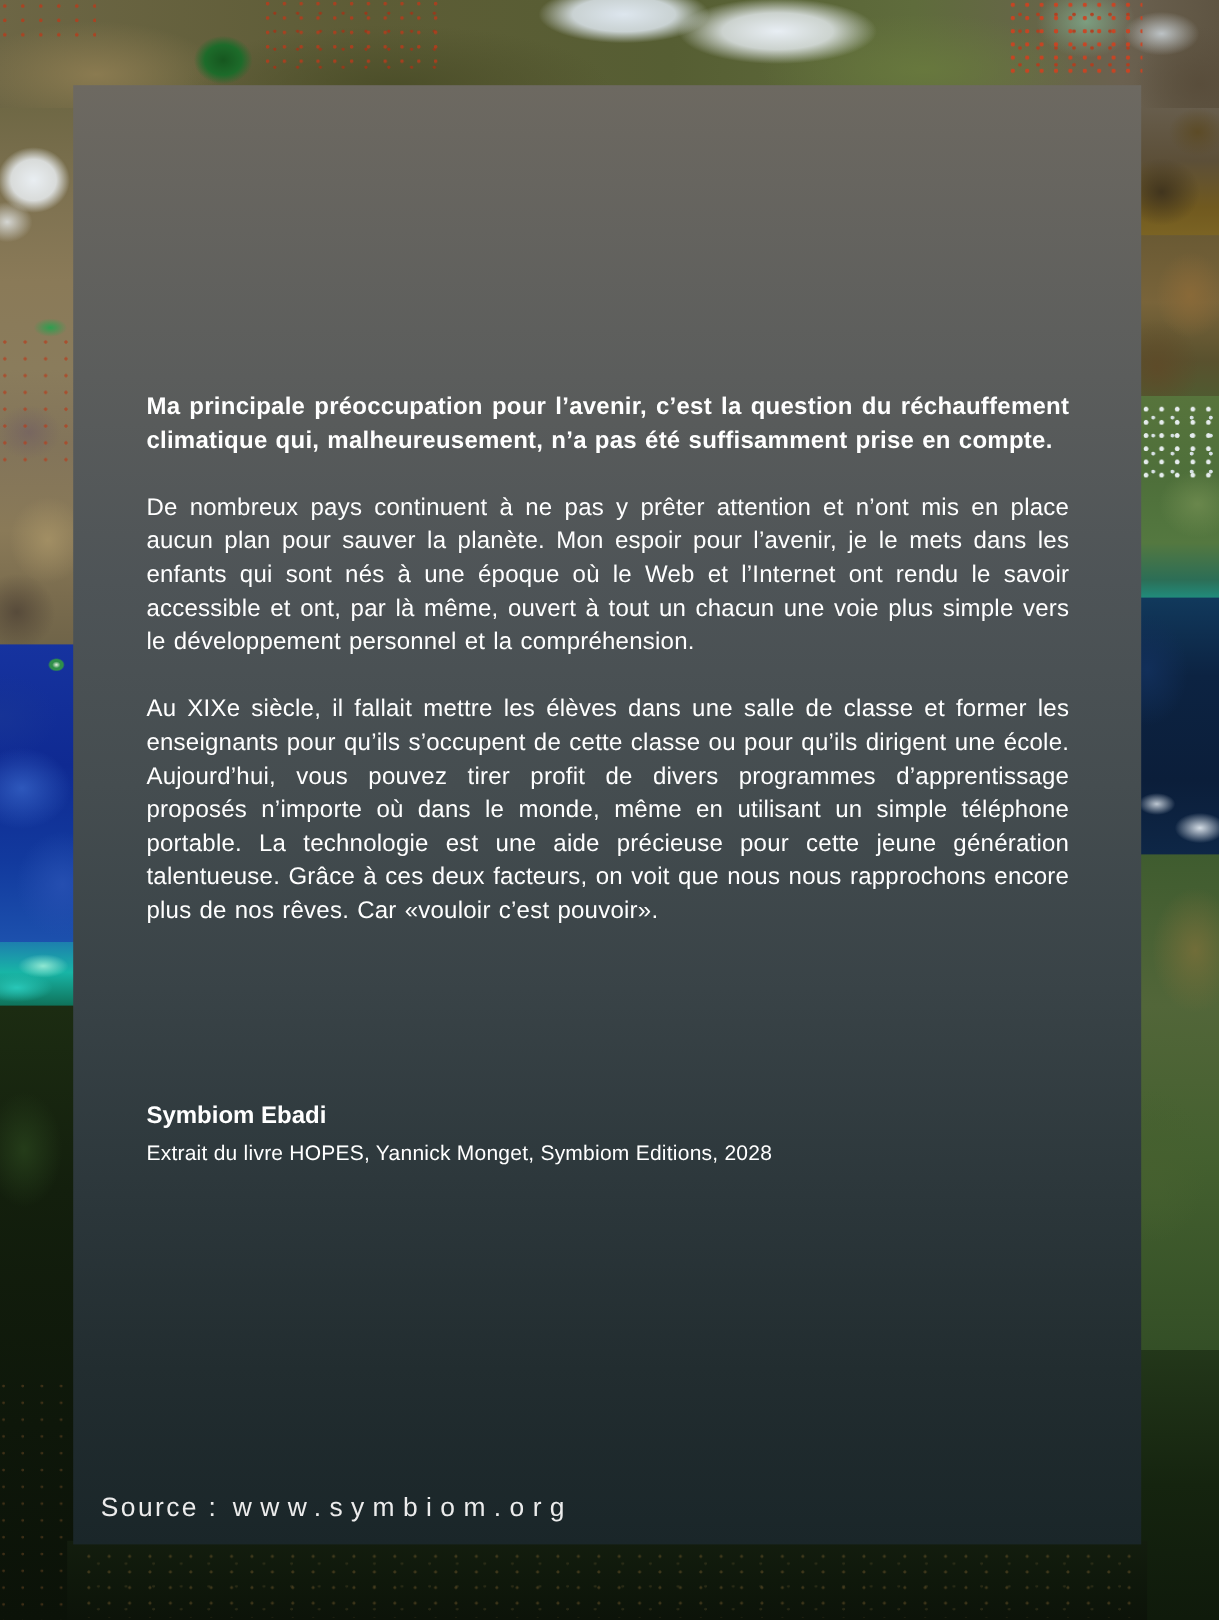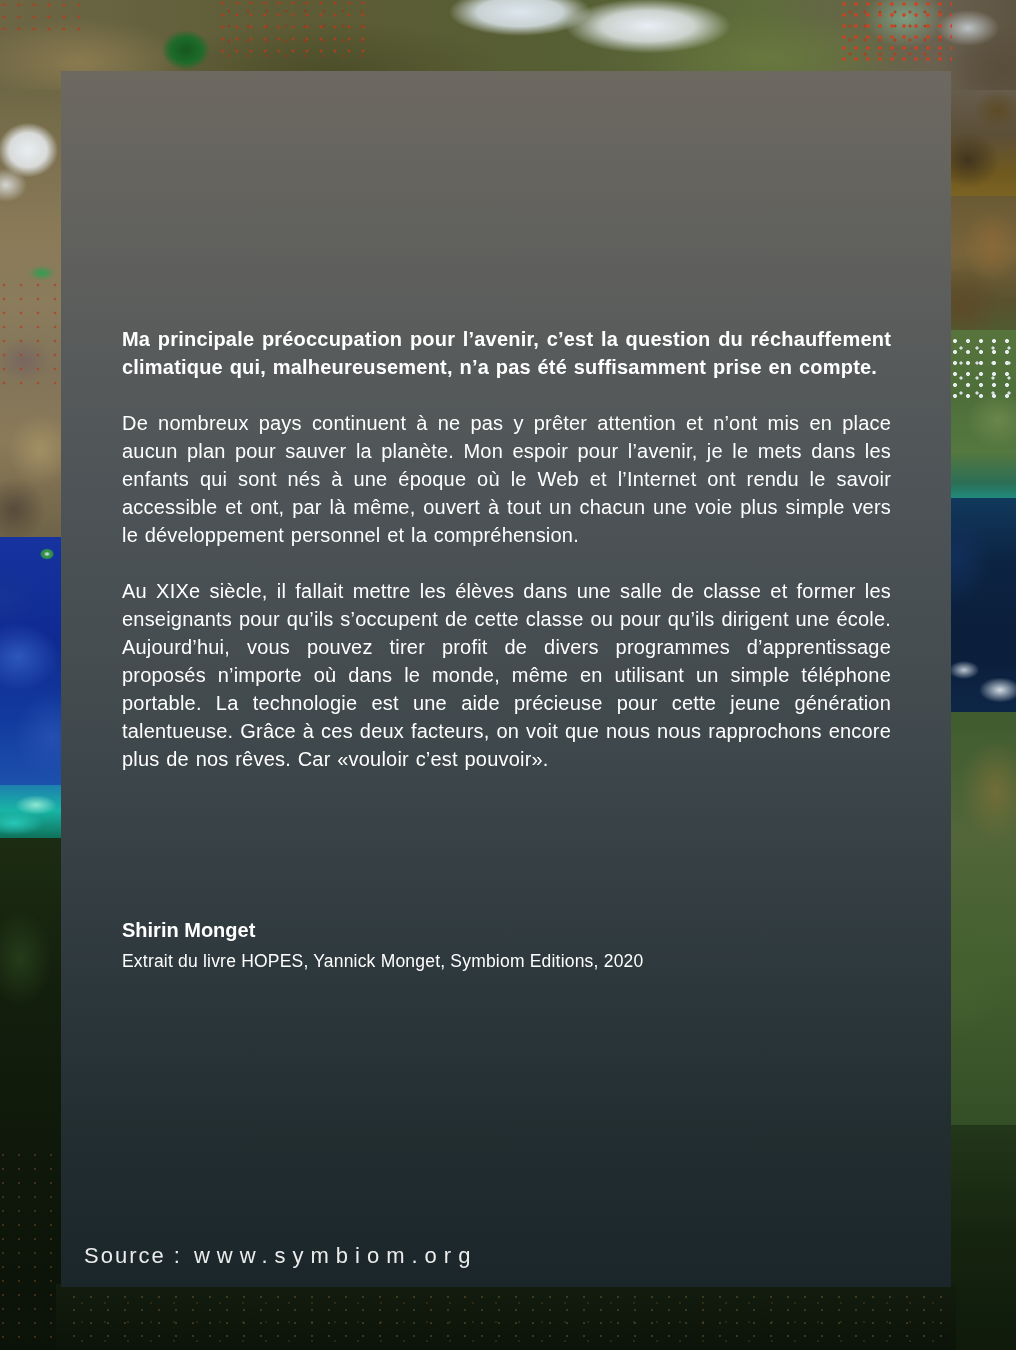--- a/index.html
+++ b/index.html
@@ -220,20 +220,20 @@
 <div class="abs dots-ember"></div>
 
 <main class="abs panel">
   <div class="panel-text">
     <p class="lead">Ma principale préoccupation pour l’avenir, c’est la question du réchauffement climatique qui, malheureusement, n’a pas été suffisamment prise en compte.</p>
     <p>De nombreux pays continuent à ne pas y prêter attention et n’ont mis en place aucun plan pour sauver la planète. Mon espoir pour l’avenir, je le mets dans les enfants qui sont nés à une époque où le Web et l’Internet ont rendu le savoir accessible et ont, par là même, ouvert à tout un chacun une voie plus simple vers le développement personnel et la compréhension.</p>
     <p>Au XIXe siècle, il fallait mettre les élèves dans une salle de classe et former les enseignants pour qu’ils s’occupent de cette classe ou pour qu’ils dirigent une école. Aujourd’hui, vous pouvez tirer profit de divers programmes d’apprentissage proposés n’importe où dans le monde, même en utilisant un simple téléphone portable. La technologie est une aide précieuse pour cette jeune génération talentueuse. Grâce à ces deux facteurs, on voit que nous nous rapprochons encore plus de nos rêves. Car «vouloir c’est pouvoir».</p>
   </div>
 
   <div class="author-block">
-    <div class="author-name">Shirin Monget</div>
-    <div class="author-credit">Extrait du livre HOPES, Yannick Monget, Symbiom Editions, 2020</div>
+    <div class="author-name">Symbiom Ebadi</div>
+    <div class="author-credit">Extrait du livre HOPES, Yannick Monget, Symbiom Editions, 2028</div>
   </div>
 
   <div class="source-line">
     <span class="source-label">Source :</span><span class="source-url">www.symbiom.org</span>
   </div>
 </main>
 
 </body></html>

